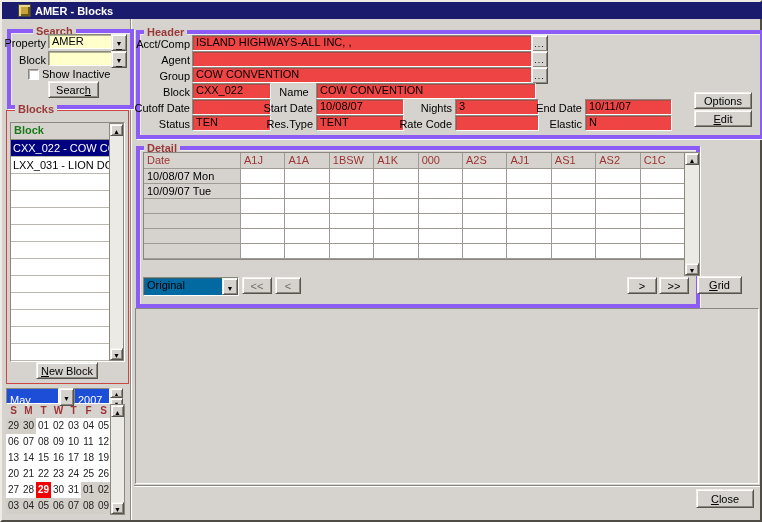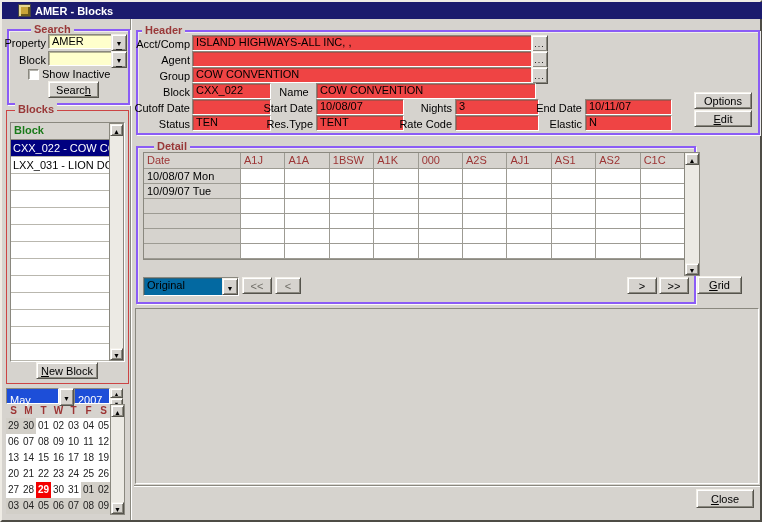--- a/index.html
+++ b/index.html
@@ -6,21 +6,21 @@
     font-family:"Liberation Sans",sans-serif;background:#808080;}
   #window{position:relative;width:762px;height:522px;box-sizing:border-box;
     background:#d6d3ce;border:2px solid;border-color:#efece5 #4e4c45 #4e4c45 #efece5;}
   .abs{position:absolute;}
   
   .titlebar{left:0;top:0;width:756px;height:17px;background:#1b1b6d;color:#fff;
     display:flex;align-items:center;gap:4px;padding-left:16px;font-size:11px;font-weight:bold;}
   .appicon{width:11px;height:11px;background:#c8a438;border:1px solid #444;
     box-shadow:inset 2px 2px 0 #e8d890, inset -2px -2px 0 #6a5a1a;}
   
-  .gbox{border:2px solid #8b5cf6;box-shadow:1px 1px 0 rgba(255,255,255,.9), inset 1px 1px 0 rgba(255,255,255,.6);}
+  .gbox{border:4px solid #8b5cf6;box-shadow:1px 1px 0 rgba(255,255,255,.9), inset 1px 1px 0 rgba(255,255,255,.6);}
   .gbox-red{border:1px solid #cc4444;}
   .legend{position:absolute;top:-8px;left:8px;background:#d6d3ce;padding:0 3px;
     color:#993838;font-weight:bold;font-size:11px;line-height:13px;white-space:nowrap;}
   .lbl{font-size:11px;color:#000;text-align:right;white-space:nowrap;line-height:14px;}
   
   .btn{background:#d6d3ce;border:1px solid;border-color:#f4f1ea #55534c #55534c #f4f1ea;
     box-shadow:inset 1px 1px 0 #fff, inset -1px -1px 0 #8a887f;
     font-size:11px;color:#000;display:flex;align-items:center;justify-content:center;
     padding:0;cursor:default;font-family:"Liberation Sans",sans-serif;}
   .u{text-decoration:underline;}
@@ -268,21 +268,21 @@
   <div class="abs sunk fld" style="left:583px;top:113px;width:79px;height:14px;">N</div>
 
   <button class="abs btn" style="left:692px;top:90px;width:58px;height:17px;">Options</button>
   <button class="abs btn" style="left:692px;top:108px;width:58px;height:17px;">
       <span></span>
       <span class="u">E</span>
       <span>dit</span>
     </button>
 
   <div class="abs gbox" style="left:134px;top:144px;width:556px;height:154px;">
-    <span class="legend" style="left:16px;text-align:right;">Detail</span>
+    <span class="legend" style="left:4px;text-align:right;">Detail</span>
   </div>
   <div class="abs grid" style="left:141px;top:150px;width:541px;">
     <div class="grow head" id="grid-header">
         <div class="gc date-col">Date</div>
         <div class="gc data">A1J</div>
         <div class="gc data">A1A</div>
         <div class="gc data">1BSW</div>
         <div class="gc data">A1K</div>
         <div class="gc data">000</div>
         <div class="gc data">A2S</div>

